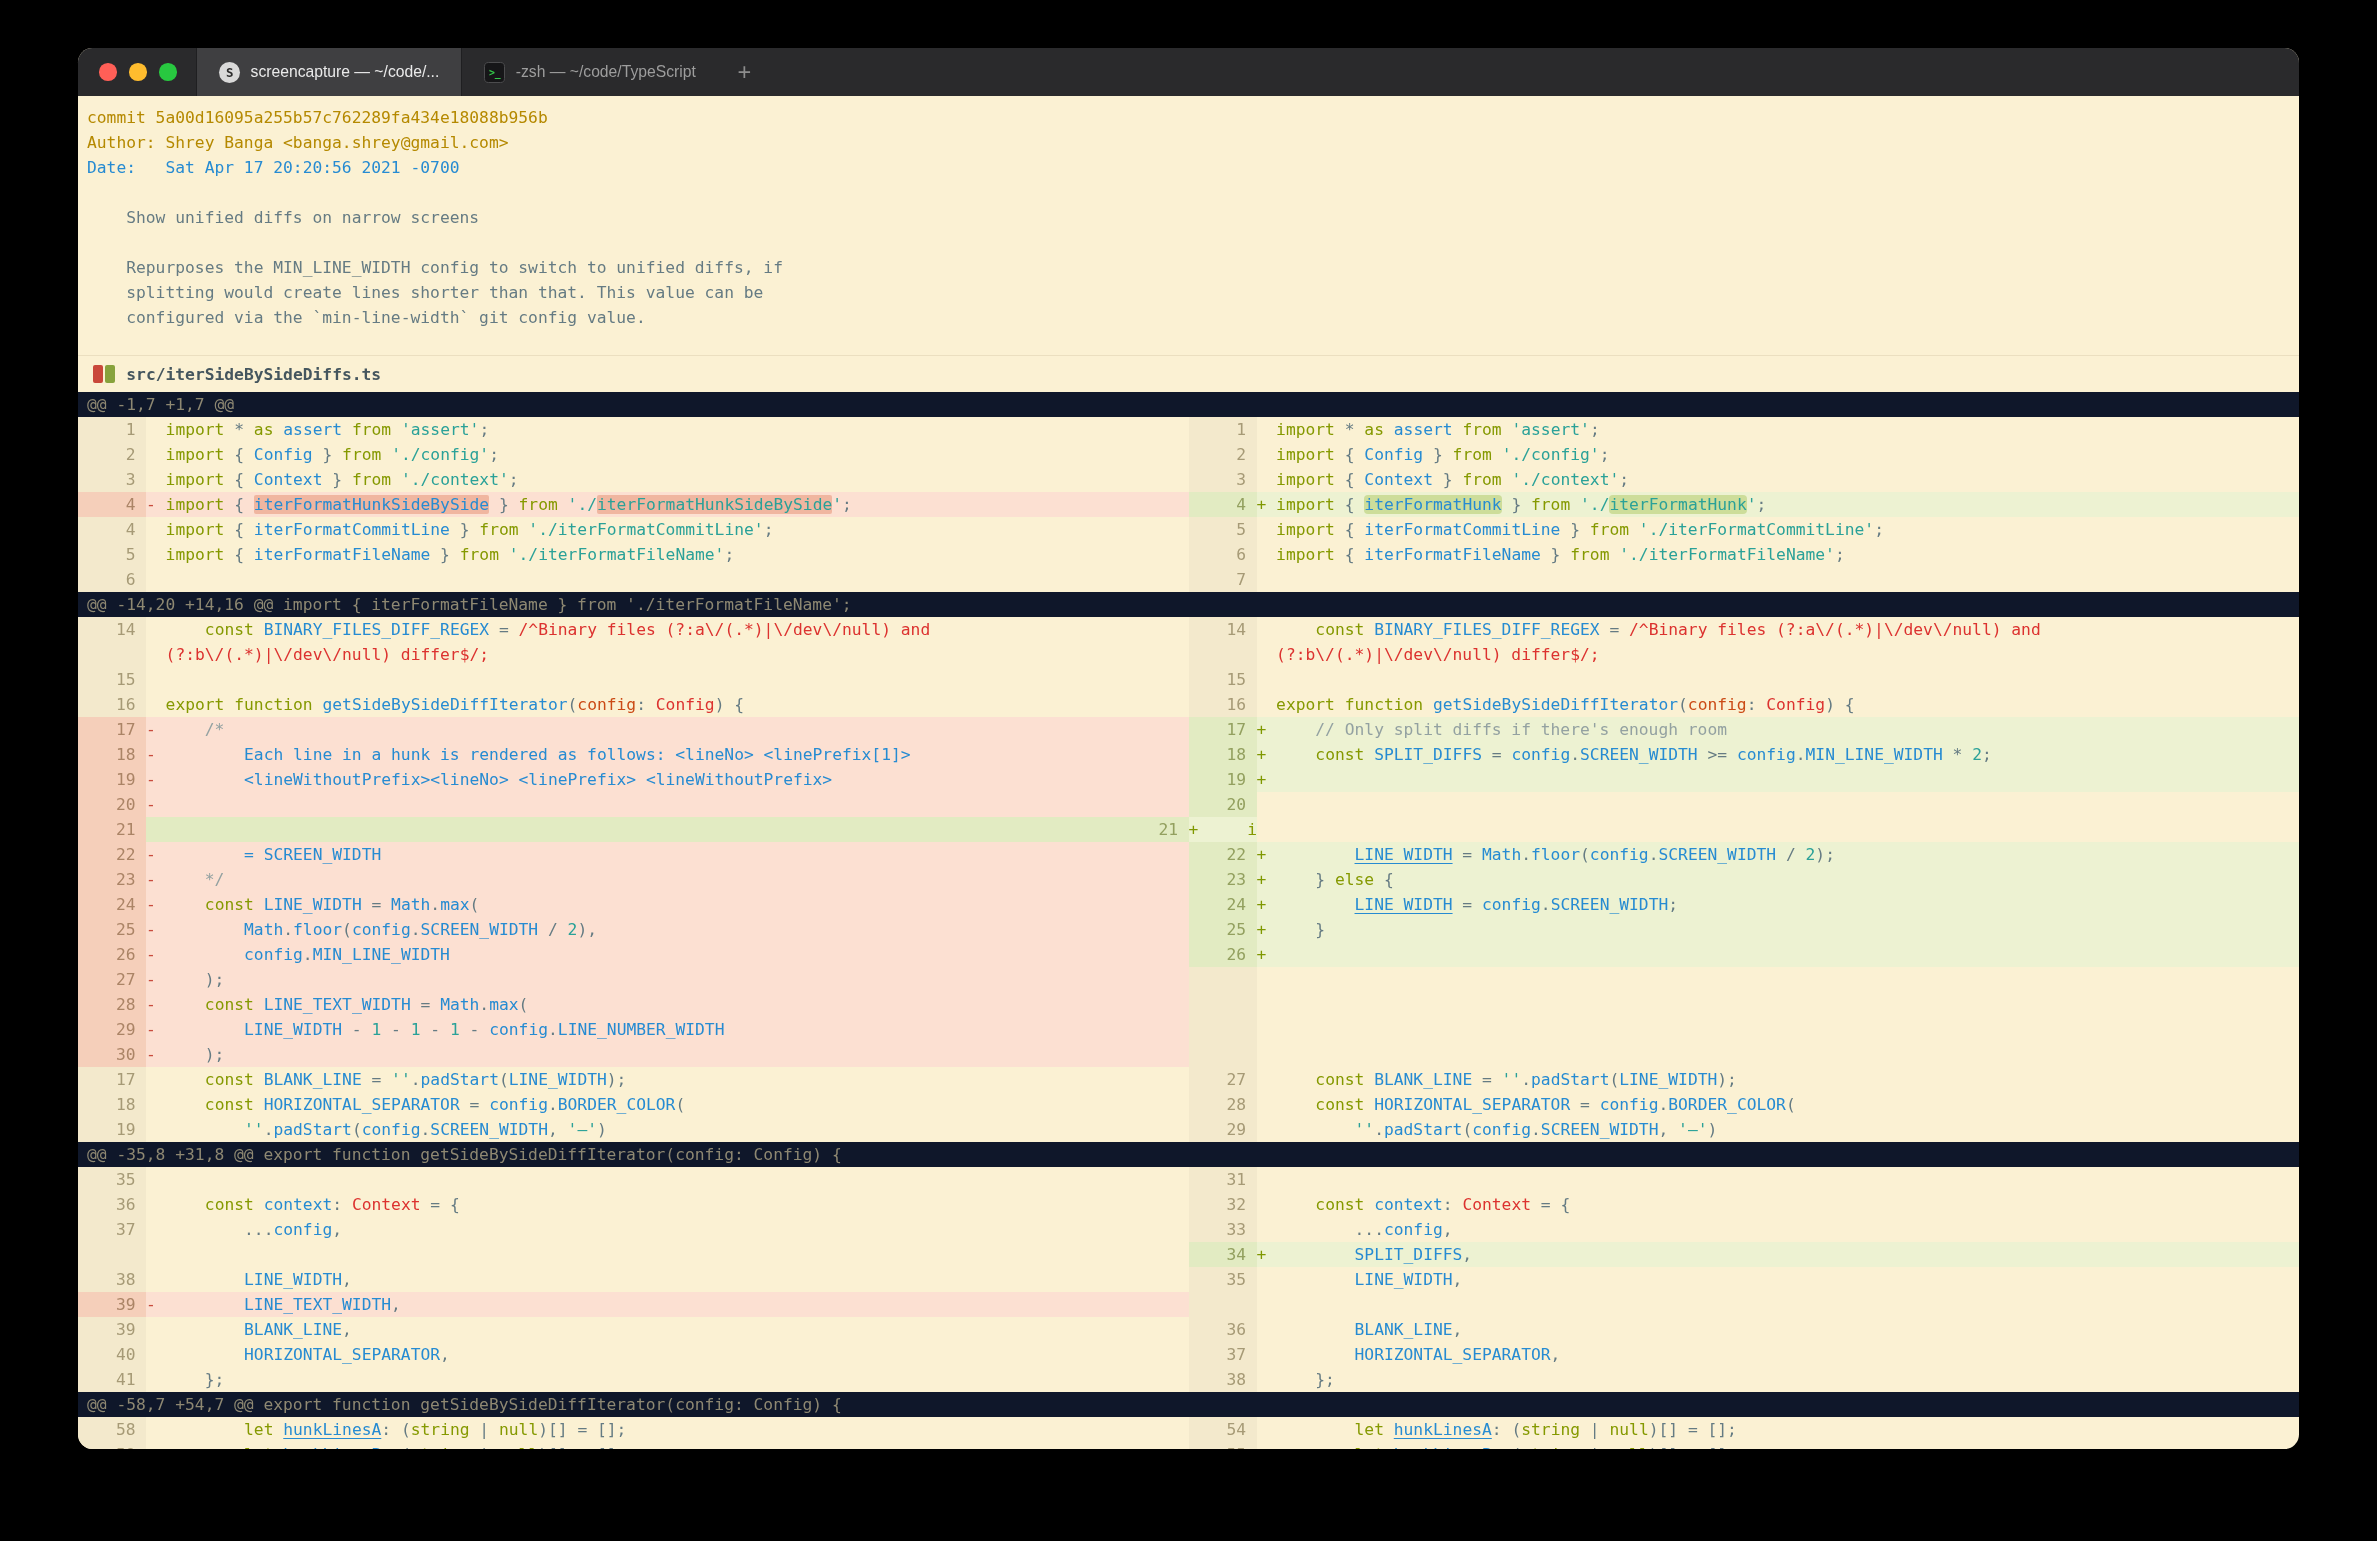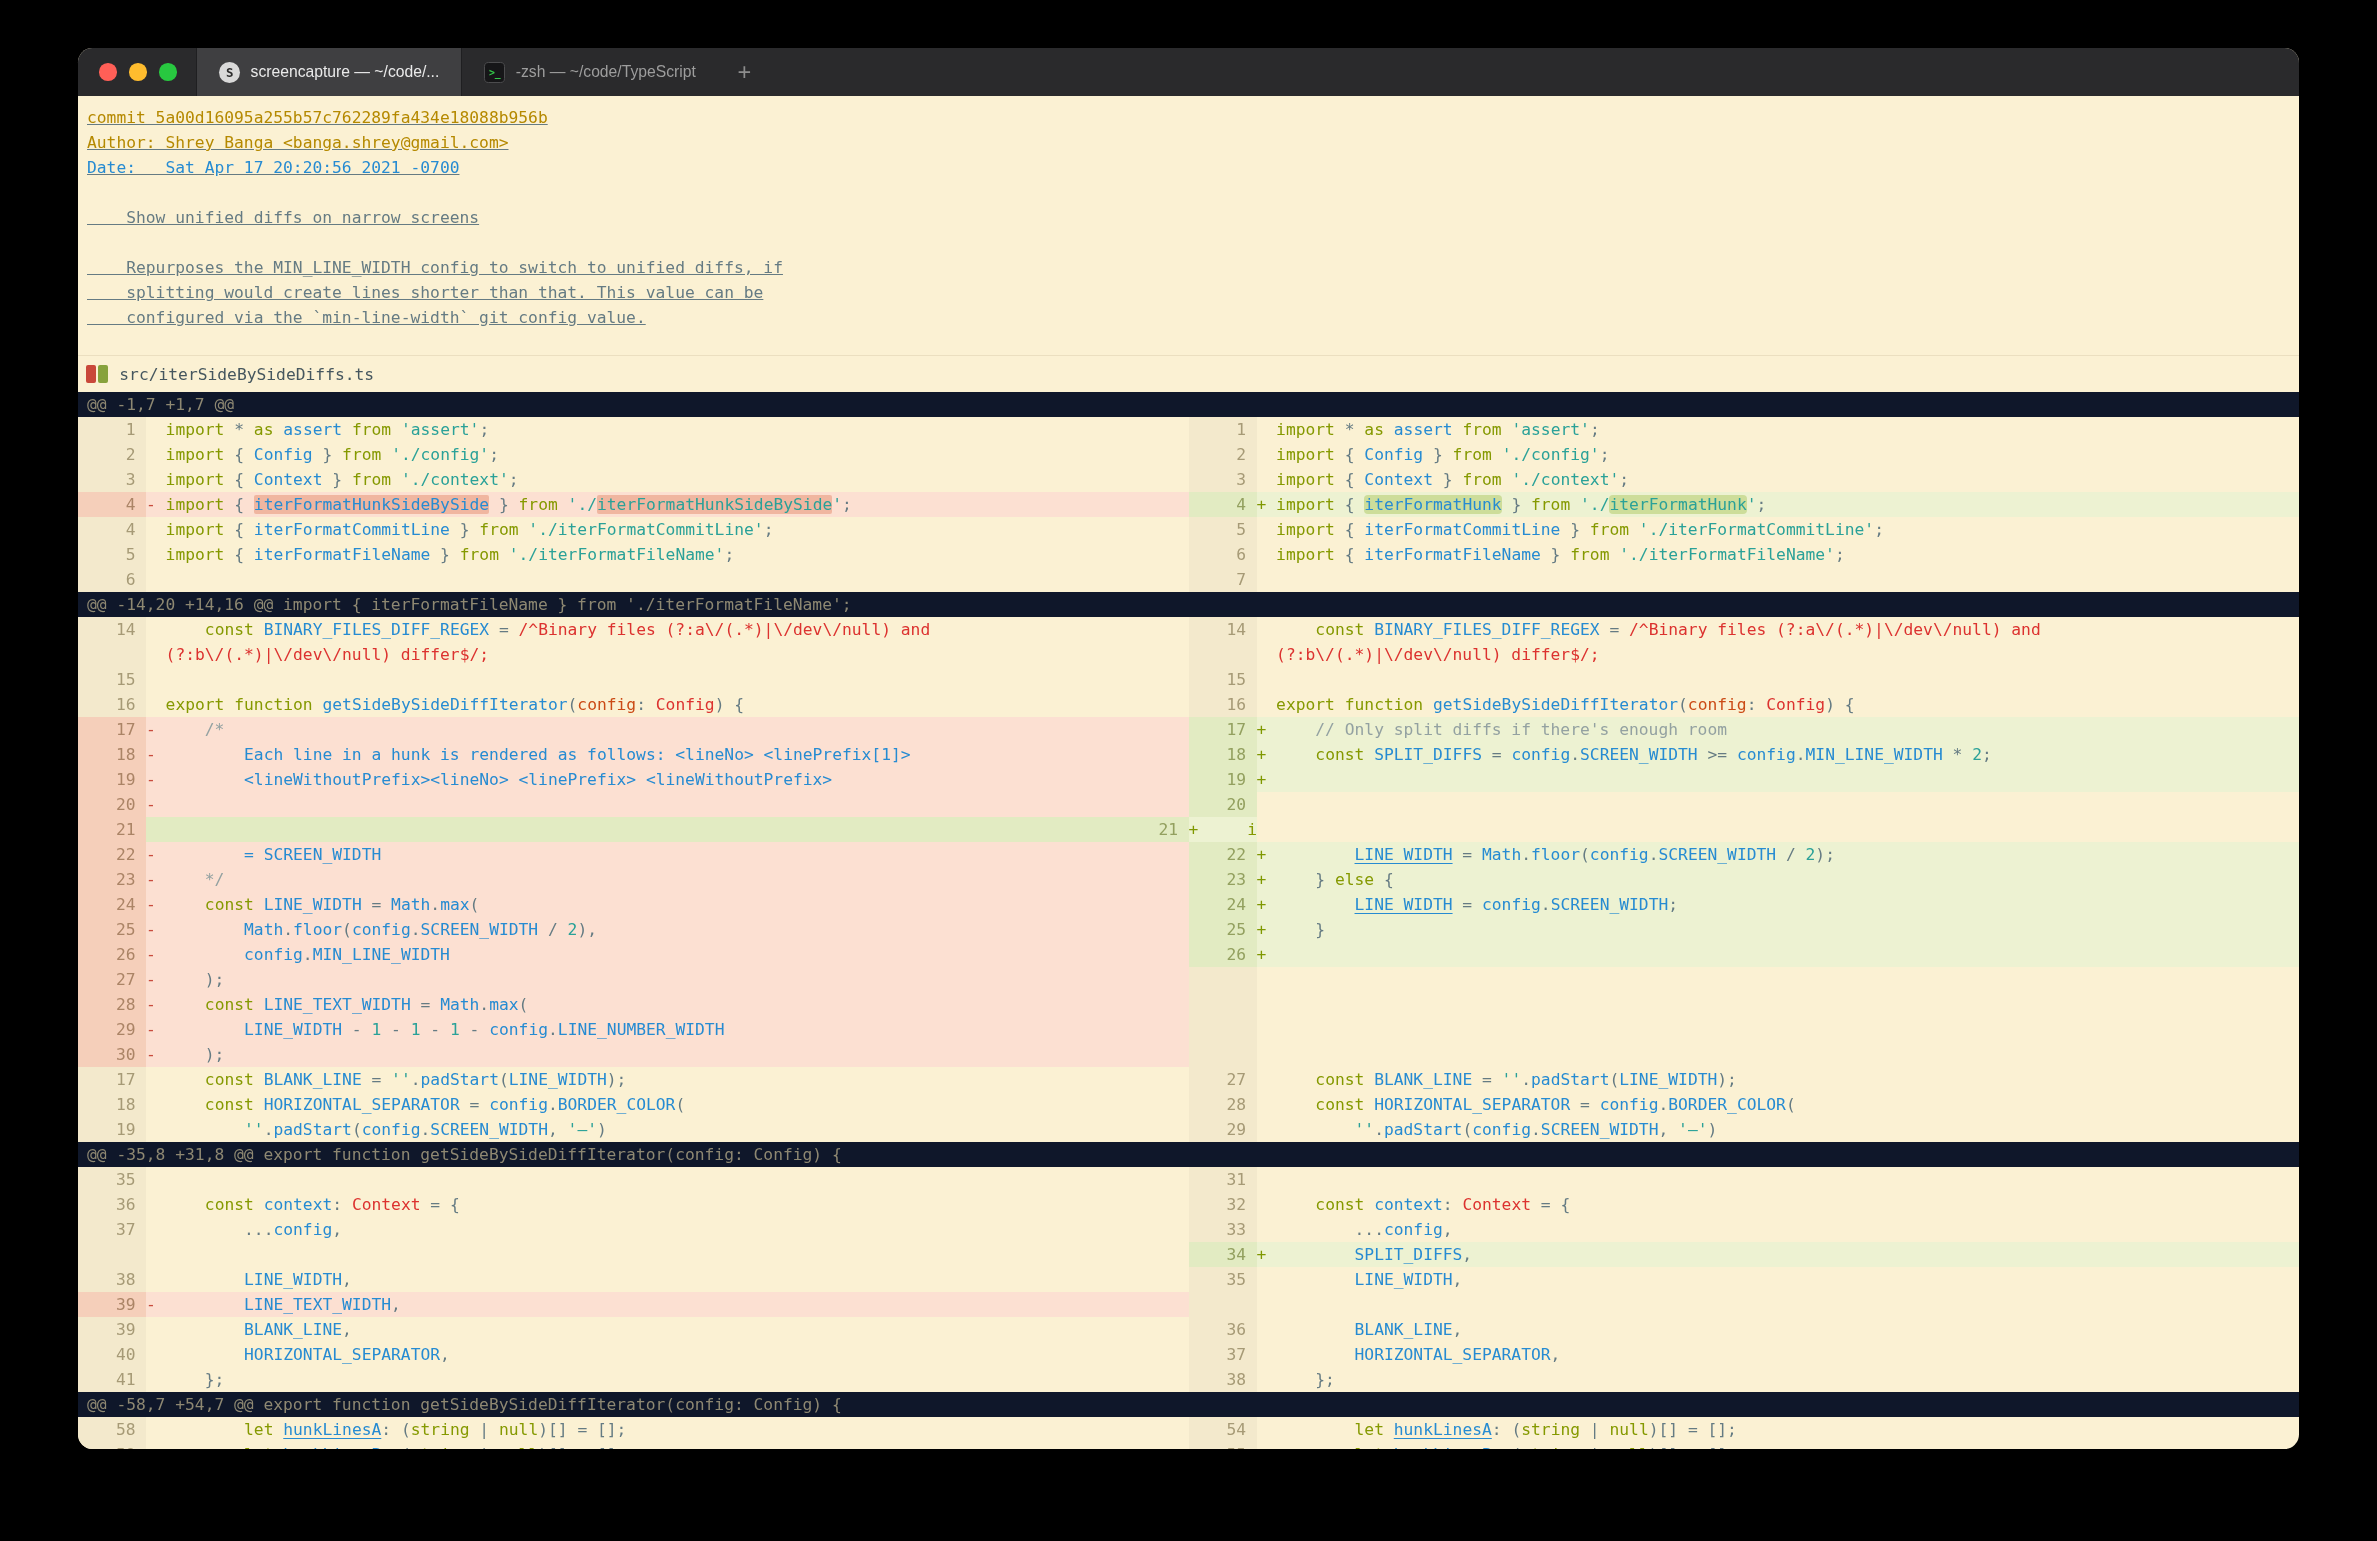--- a/index.html
+++ b/index.html
@@ -32,30 +32,30 @@
   }
   .icon-sc { background:#d9d9d9; color:#2b2b2b; border-radius:50%; }
   .icon-term { background:#161618; color:#34c749; border:1.3px solid #4c4c4e; border-radius:4.6px; font-size:9.8px; }
   .newtab { display:flex; align-items:center; padding:0 19.6px; color:#8d8d8d; font-size:23.5px; }
 
   
   .term {
     font-family:"DejaVu Sans Mono", monospace; font-size:16.3px; line-height:25px;
     color:#657b83; height:1354px; overflow:hidden;
   }
-  .commit-block { padding:9px 4px 0 9px;text-decoration:underline; }
+  .commit-block { padding:9px 4px 0 9px; }
   .cline { height:25px; white-space:pre; }
   .olive { color:#b58900; }
   .blue  { color:#268bd2; }
   .body-text { color:#657b83; }
 
   .file-header {
-    display:flex; align-items:center; gap:11.7px; height:37px; padding-left:8px;
+    display:flex; align-items:center; gap:11.7px; height:37px; padding-left:15px;
     margin-top:25px; border-top:1.3px solid #ebdfc0;
-    color:#45565e; font-weight:normal; white-space:pre;
+    color:#45565e; font-weight:bold; white-space:pre;
   }
   .file-icon { display:inline-flex; gap:2px; align-items:center; }
   .fi-red   { display:inline-block; width:9.8px; height:18px; background:#c9483a; border-radius:2px; }
   .fi-green { display:inline-block; width:9.8px; height:18px; background:#87a23c; border-radius:2px; }
 
   .hunk-header {
     height:25px; line-height:25px; background:#0f172a; color:#8e8872;
     padding-left:9px; white-space:pre; overflow:hidden;
   }
 

